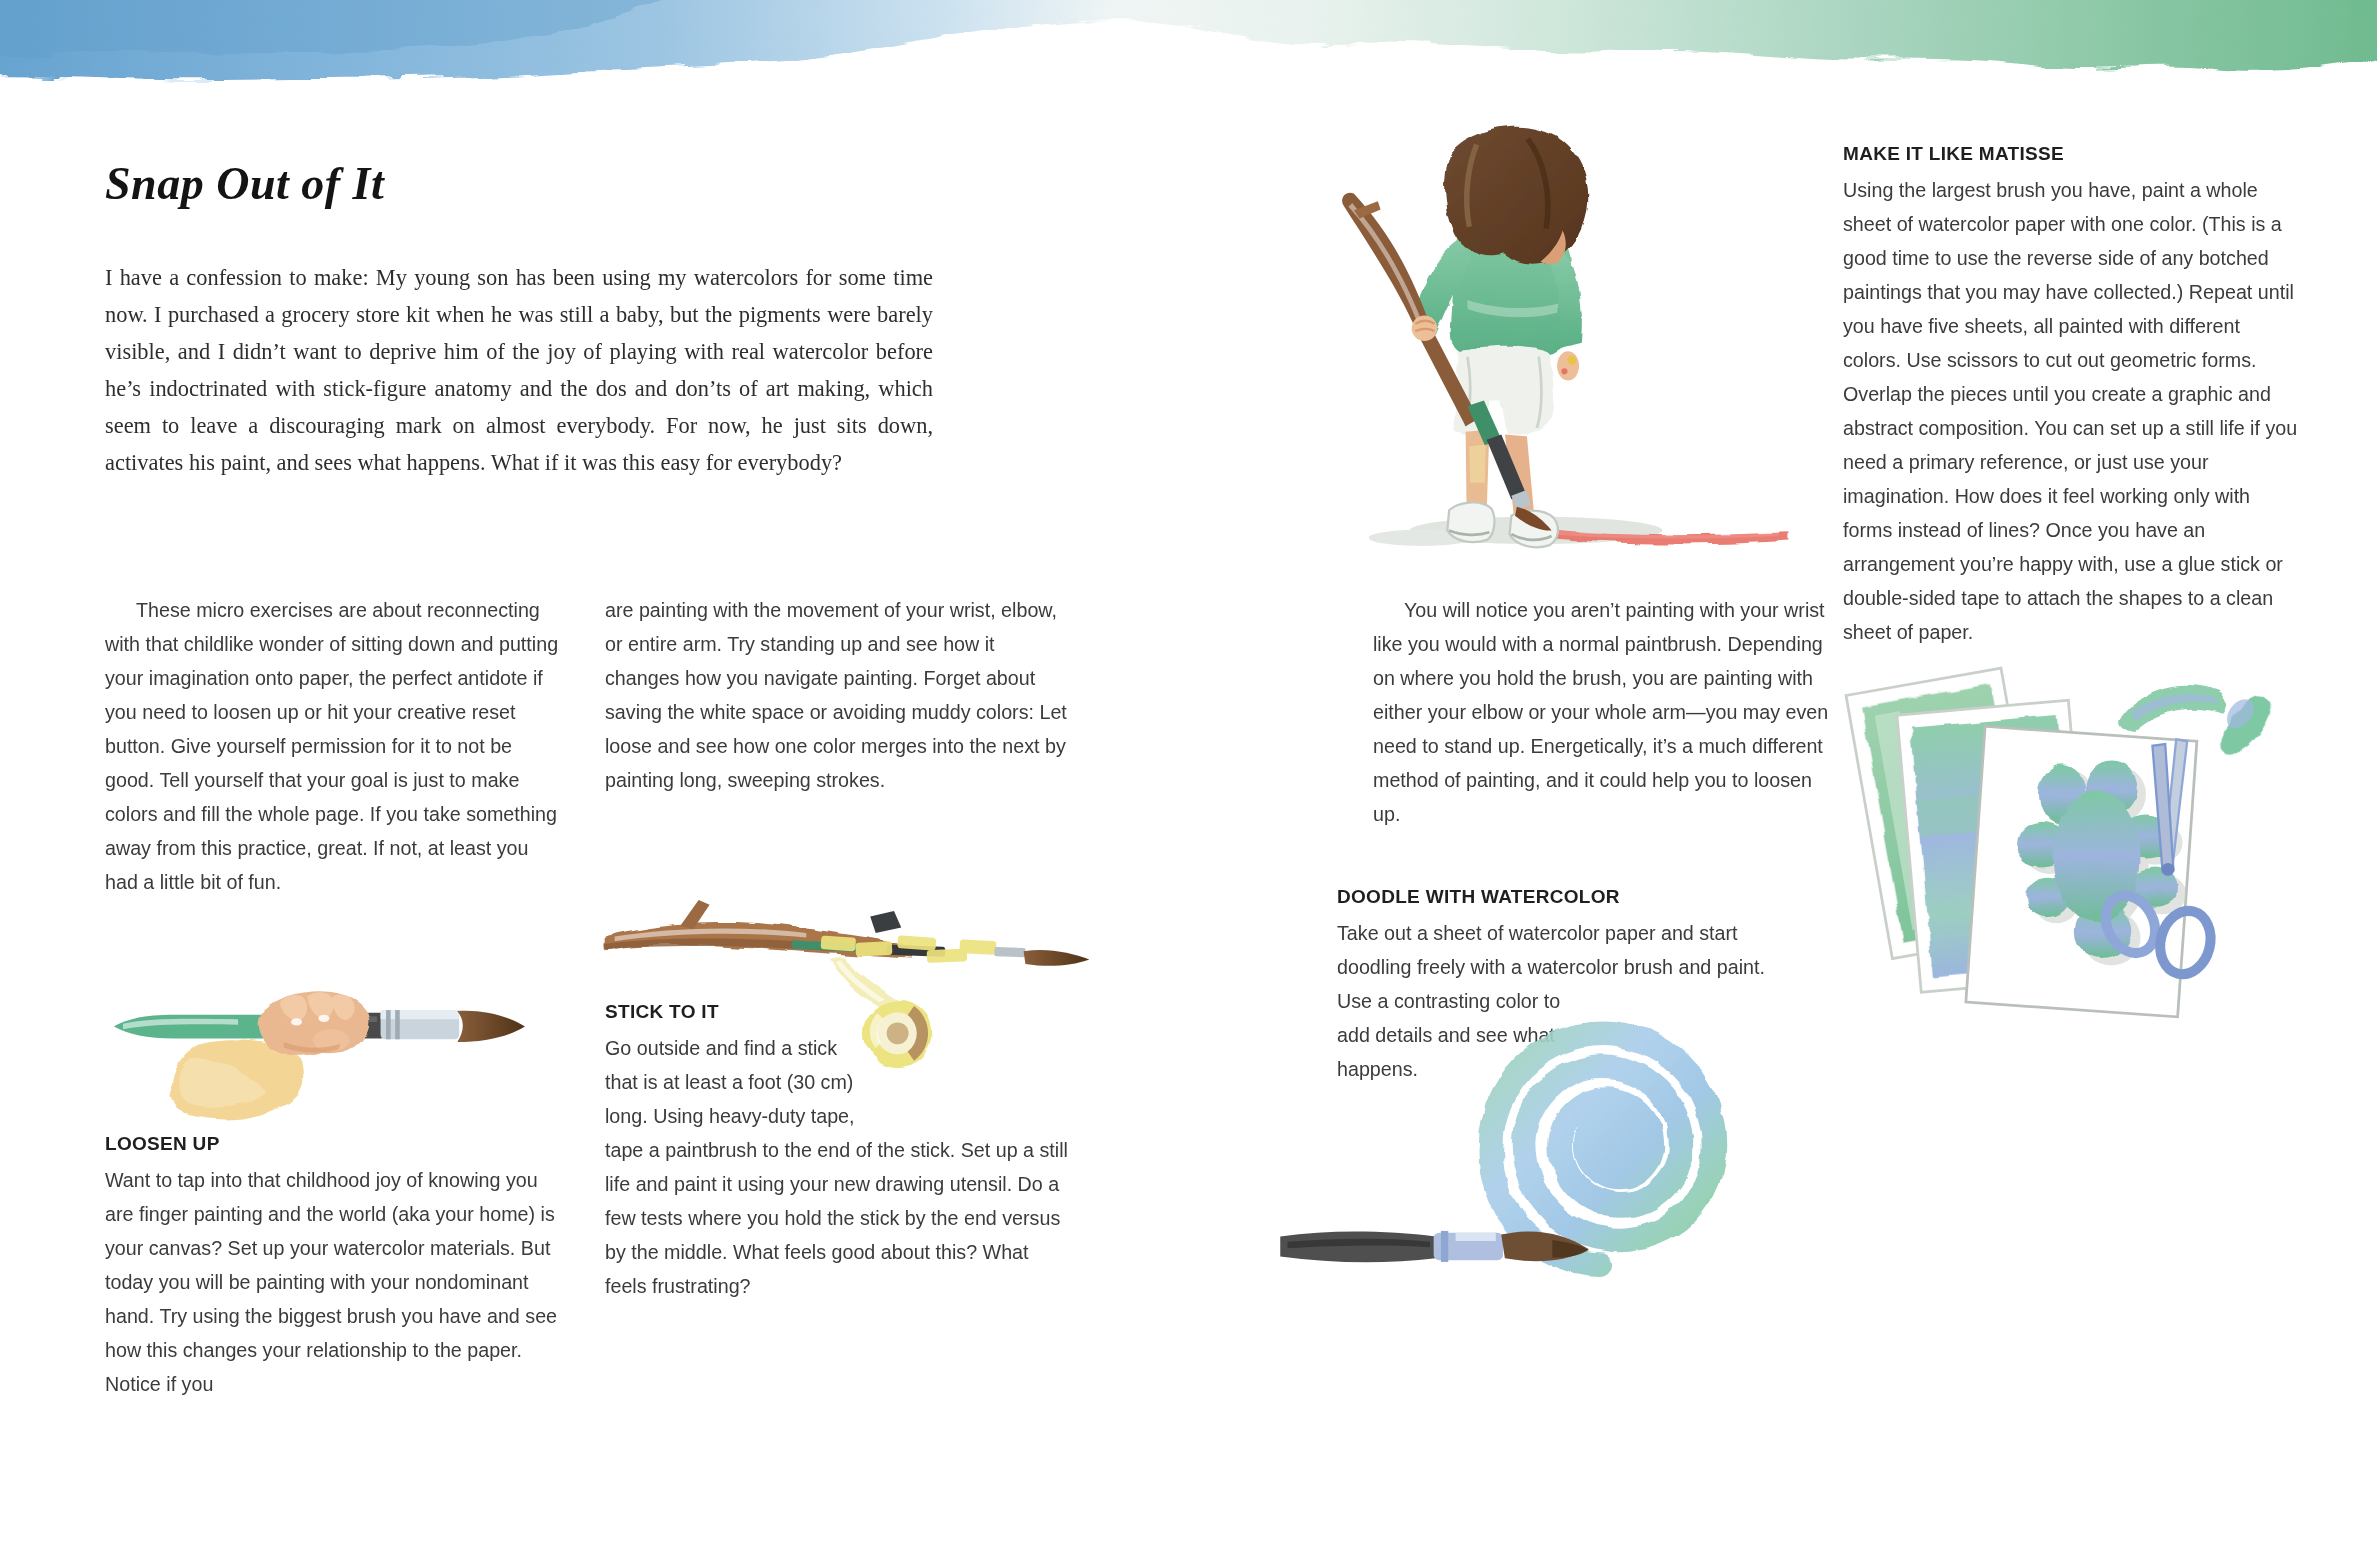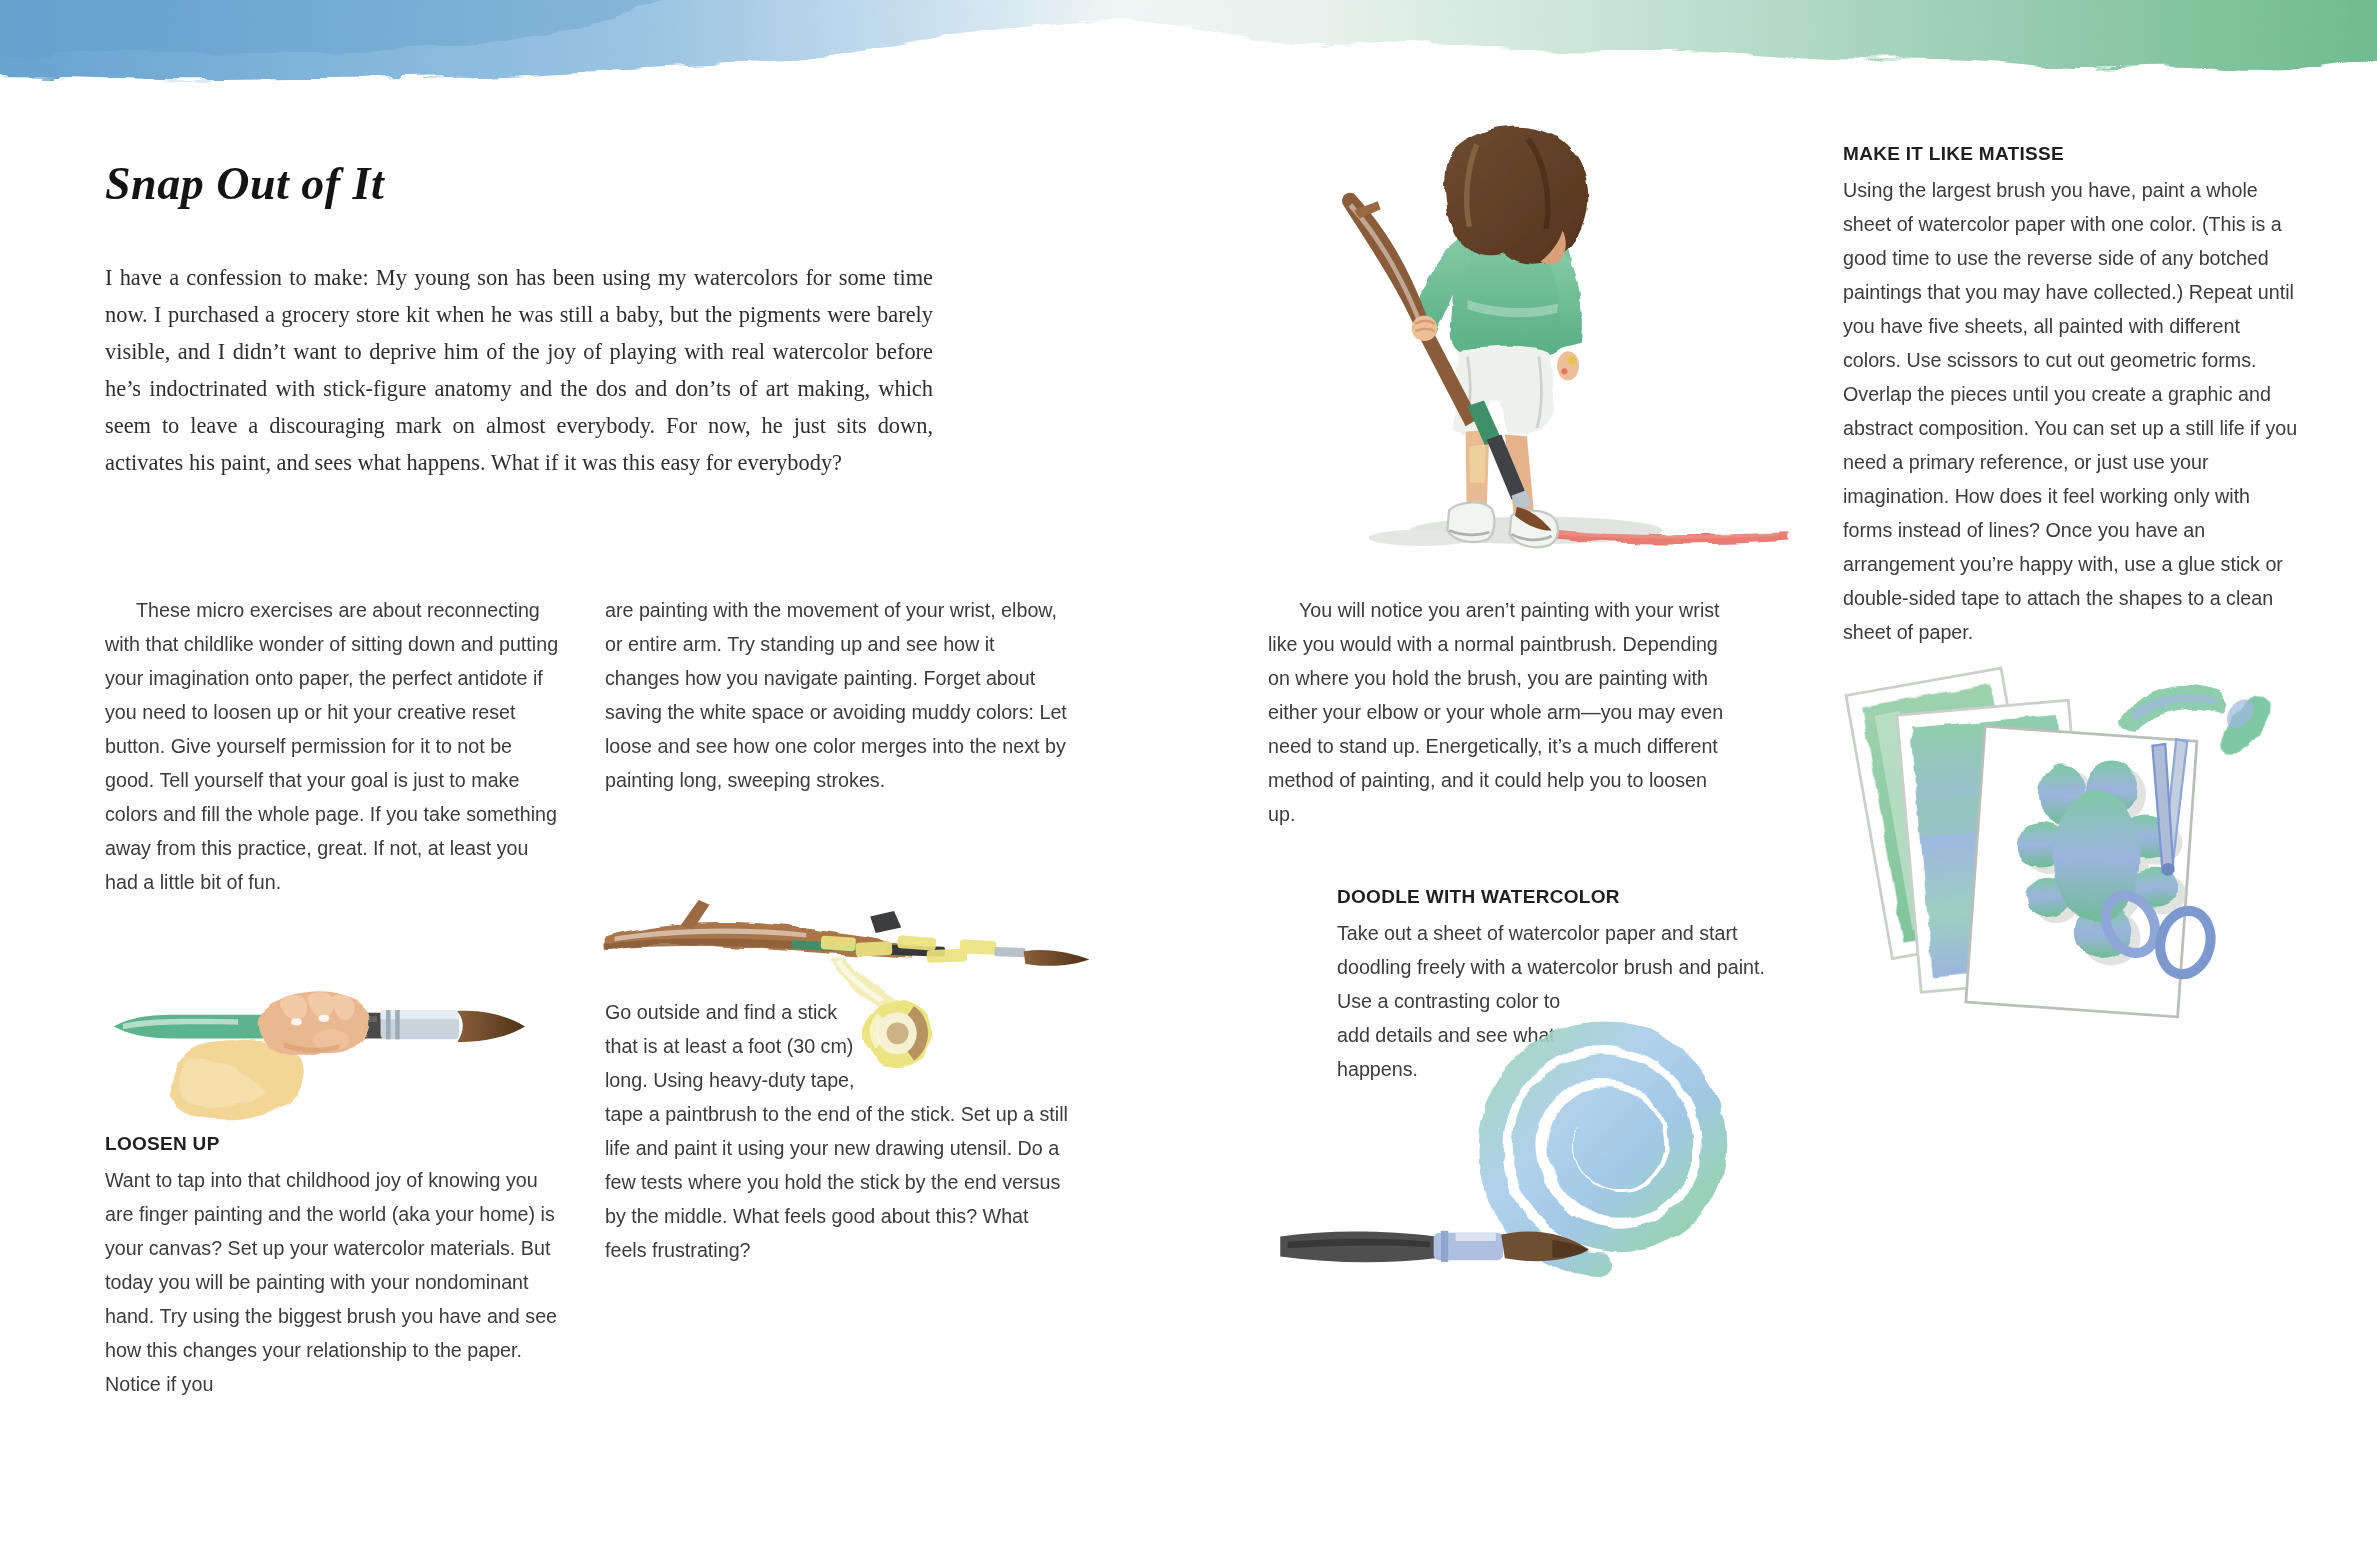--- a/index.html
+++ b/index.html
@@ -173,20 +173,21 @@
     <path filter="url(#roughEdge)" fill="#f2ecb0" opacity="0.9" d="M256,86 C268,110 288,126 312,140 L332,132 C310,118 286,102 272,84 Z"></path>
     <path fill="#ffffff" opacity="0.6" d="M262,90 C274,108 292,122 310,134 L316,131 C296,118 276,102 268,88 Z"></path>
     <circle cx="330" cy="168" r="37" fill="#ece481" filter="url(#roughEdge)"></circle>
     <circle cx="330" cy="168" r="23" fill="#f6f1d2"></circle>
     <circle cx="330" cy="168" r="12" fill="#cdb286"></circle>
     <path fill="#b08a5c" opacity="0.9" d="M348,138 A37,37 0 0 1 348,198 L341,188 A25,25 0 0 0 341,148 Z"></path>
     <path fill="#ffffff" opacity="0.55" d="M308,146 A28,28 0 0 0 306,184 L312,178 A20,20 0 0 1 314,152 Z"></path>
   </svg>
 
   <div class="abs" style="left:605px;top:995px;width:463px">
+    <h3 class="section-heading">STICK TO IT</h3>
     <div class="body-text">
       <span class="float-sp sp-stick"></span>
       <span>Go outside and find a stick that is at least a foot (30 cm) long. Using heavy-duty tape, tape a paintbrush to the end of the stick. Set up a still life and paint it using your new drawing utensil. Do a few tests where you hold the stick by the end versus by the middle. What feels good about this? What feels frustrating?</span>
     </div>
   </div>
 
   <svg class="abs illu" style="left:1321px;top:117px" width="485" height="450" viewBox="0 0 530 492">
     <ellipse cx="235" cy="452" rx="138" ry="15" fill="#dde2dd" opacity="0.9"></ellipse>
     <ellipse cx="110" cy="460" rx="58" ry="9" fill="#e4e8e4"></ellipse>
     <path fill="#e87368" opacity="0.92" filter="url(#roughEdge)" d="M248,450 C320,460 420,458 512,454 L512,462 C420,468 320,468 246,460 Z"></path>
@@ -225,21 +226,21 @@
 
     <circle cx="113" cy="231" r="14" fill="#ecbf98"></circle>
     <path stroke="#d89a6e" stroke-width="2.5" fill="none" d="M103,226 C110,222 118,222 124,226 M103,234 C110,231 118,231 124,234"></path>
 
     <path fill="#3f9068" d="M160,316 L178,310 L197,352 L179,359 Z"></path>
     <path fill="#3f4345" d="M181,353 L197,347 L224,412 L208,418 Z"></path>
     <path fill="#b9c4cc" d="M208,414 L224,408 L230,424 L214,430 Z"></path>
     <path fill="#7a4a2a" d="M214,426 C230,430 242,440 252,452 C240,453 224,446 212,436 Z"></path>
   </svg>
 
-  <p class="abs body-text indent" style="left:1268px;top:593px;width:463px">You will notice you aren’t painting with your wrist like you would with a normal paintbrush. Depending on where you hold the brush, you are painting with either your elbow or your whole arm—you may even need to stand up. Energetically, it’s a much different method of painting, and it could help you to loosen up.</p>
+  <p class="abs body-text indent" style="left:1373px;top:593px;width:463px">You will notice you aren’t painting with your wrist like you would with a normal paintbrush. Depending on where you hold the brush, you are painting with either your elbow or your whole arm—you may even need to stand up. Energetically, it’s a much different method of painting, and it could help you to loosen up.</p>
 
   <div class="abs" style="left:1337px;top:880px;width:463px">
     <h3 class="section-heading">DOODLE WITH WATERCOLOR</h3>
     <div class="body-text">
       <span class="float-sp sp-spiral"></span>
       <span>Take out a sheet of watercolor paper and start doodling freely with a watercolor brush and paint. Use a contrasting color to add details and see what happens.</span>
     </div>
   </div>
 
   <svg class="abs illu" style="left:1278px;top:999px;z-index:2" width="535" height="294" viewBox="0 0 585 322">

